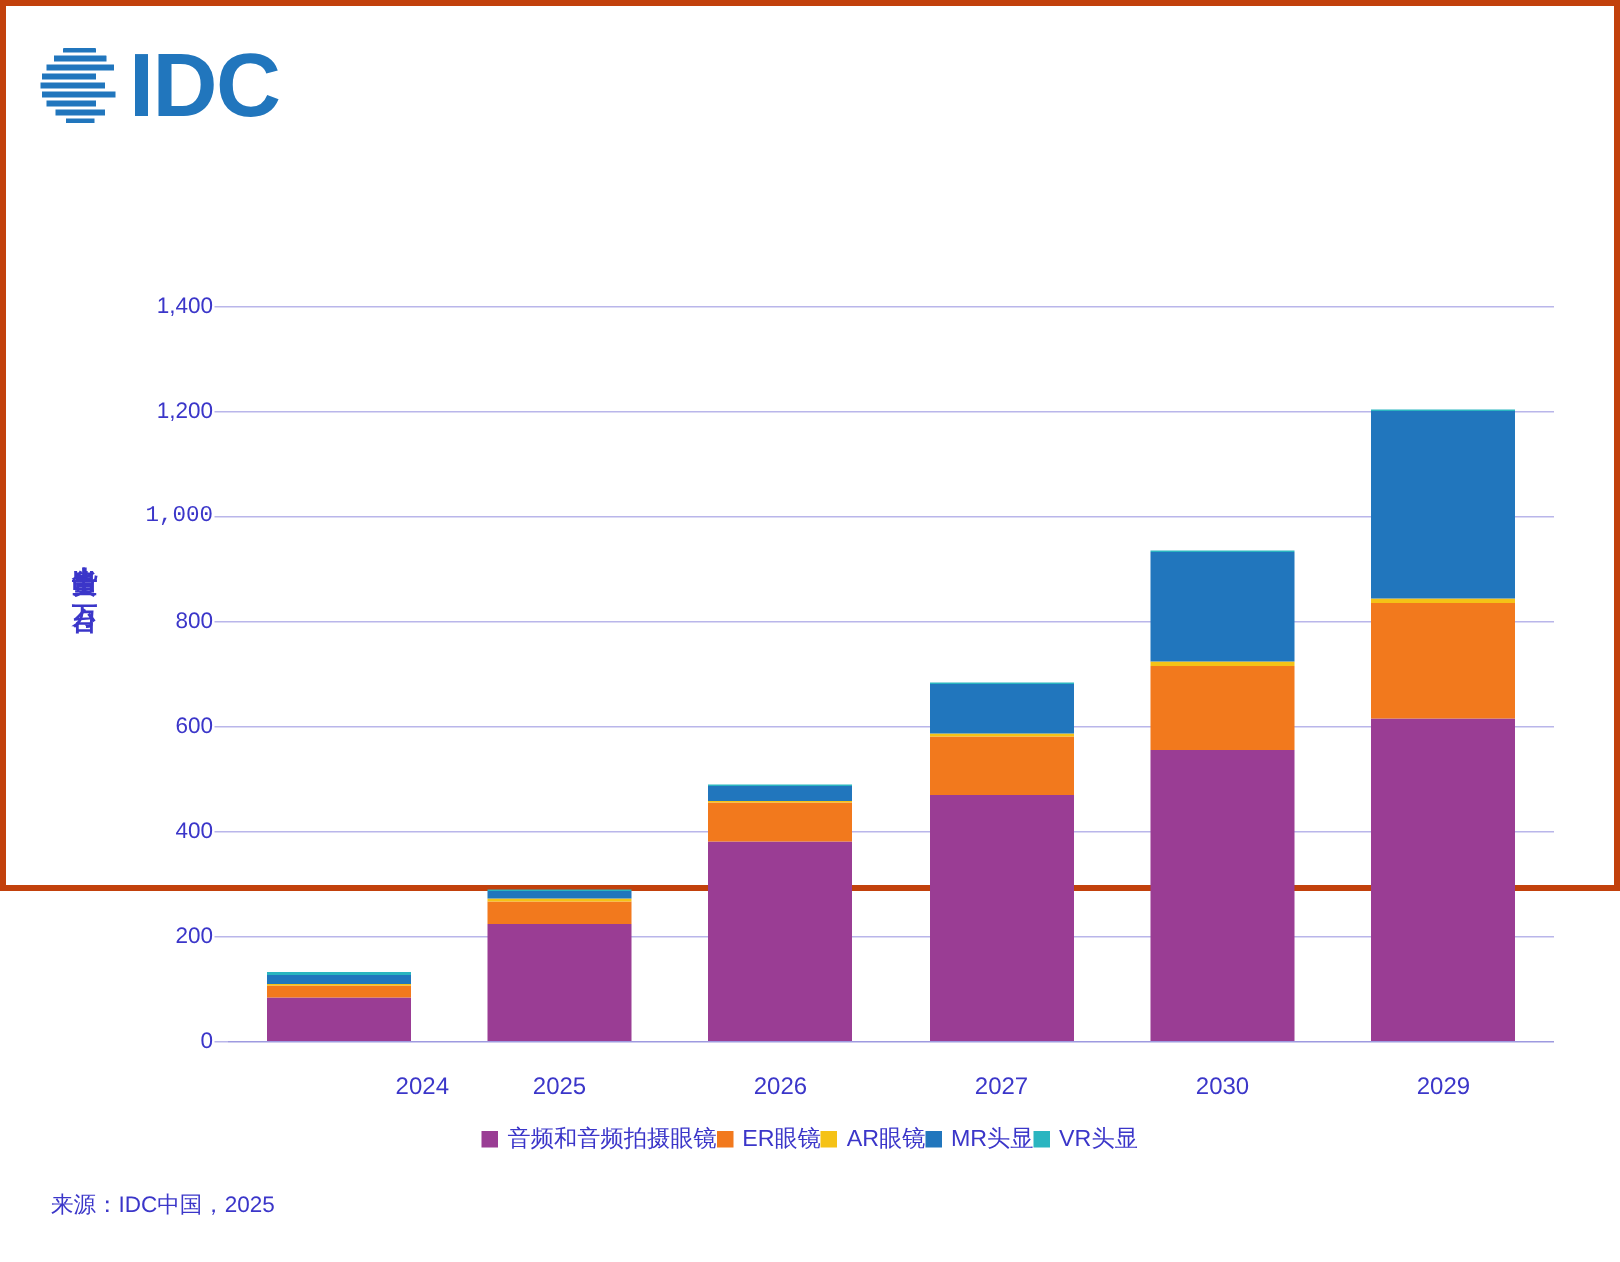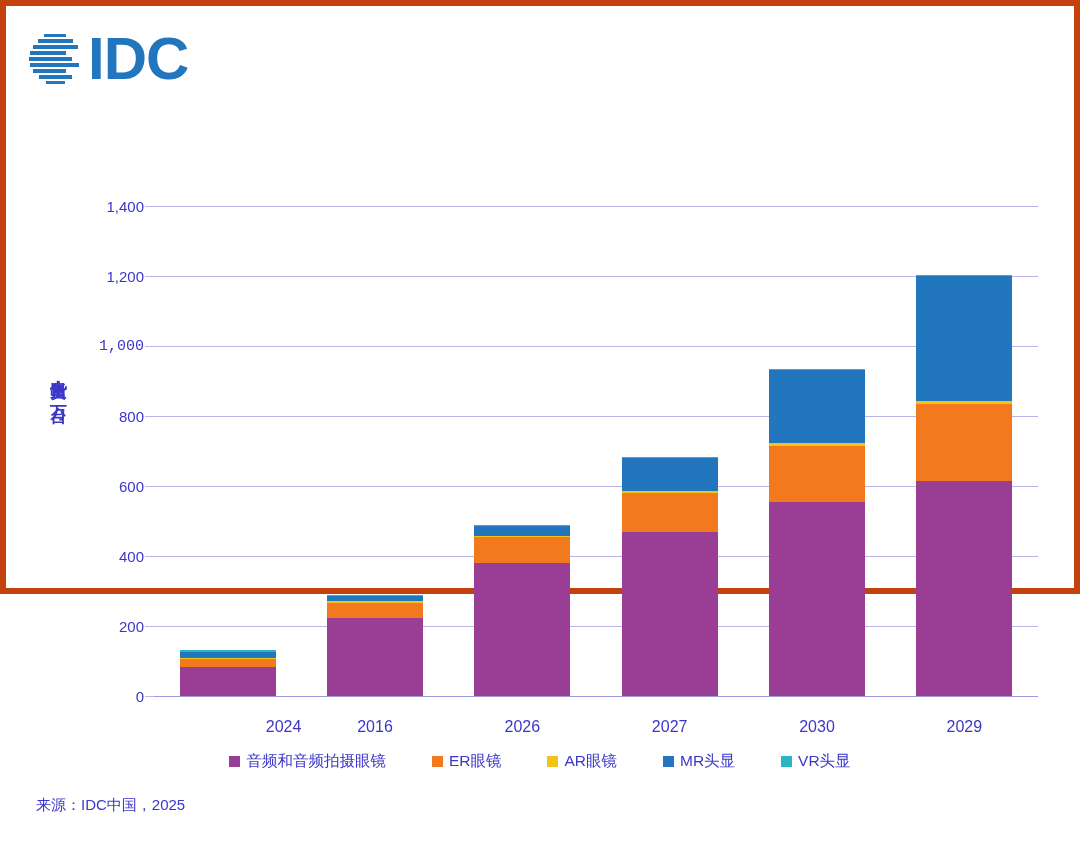--- a/index.html
+++ b/index.html
@@ -9,21 +9,21 @@
     height: 841px;
     background: #ffffff;
     font-family: "Liberation Sans", "DejaVu Sans", sans-serif;
     overflow: hidden;
   }
   #page {
     position: relative;
     width: 1080px;
     height: 594px;
     background: #ffffff;
-    border: 6px solid #c2410c;
+    border: 4px solid #c2410c;
   }
 
   
   #logo-block {
     position: absolute;
     left: 22px;
     top: 22px;
     display: flex;
     align-items: center;
     height: 62px;
@@ -162,21 +162,20 @@
   }
 
   
   #legend {
     position: absolute;
     left: 0; right: 0;
     top: 745px;
     display: flex;
     justify-content: center;
     align-items: center;
-    gap: 46px;
   }
   .legend-item {
     display: flex;
     align-items: center;
     gap: 6px;
   }
   .legend-swatch {
     width: 11px;
     height: 11px;
     display: inline-block;
@@ -300,21 +299,21 @@
             <div class="seg" title="AR眼镜 2029: 10" style="background: rgb(245, 194, 22); height: 3.5px; bottom: 291.55px;"></div>
             <div class="seg" title="MR头显 2029: 357" style="background: rgb(33, 118, 189); height: 124.95px; bottom: 295.05px;"></div>
             <div class="seg" title="VR头显 2029: 2" style="background: rgb(42, 181, 192); height: 0.7px; bottom: 420px;"></div>
           </div>
         </div>
       </div>
   </div>
 
   <div id="x-labels">
       <div class="xlab" style="left: 0px; width: 147.333px; text-align: right;">2024</div>
-      <div class="xlab" style="left: 147.333px; width: 147.333px;">2016</div>
+      <div class="xlab" style="left: 147.333px; width: 147.333px;">2025</div>
       <div class="xlab" style="left: 294.667px; width: 147.333px;">2026</div>
       <div class="xlab" style="left: 442px; width: 147.333px;">2027</div>
       <div class="xlab" style="left: 589.333px; width: 147.333px;">2030</div>
       <div class="xlab" style="left: 736.667px; width: 147.333px;">2029</div>
     </div>
 
   <div id="legend">
       <div class="legend-item">
         <span class="legend-swatch" style="background: rgb(154, 61, 148);"></span>
         <span class="legend-label">音频和音频拍摄眼镜</span>

